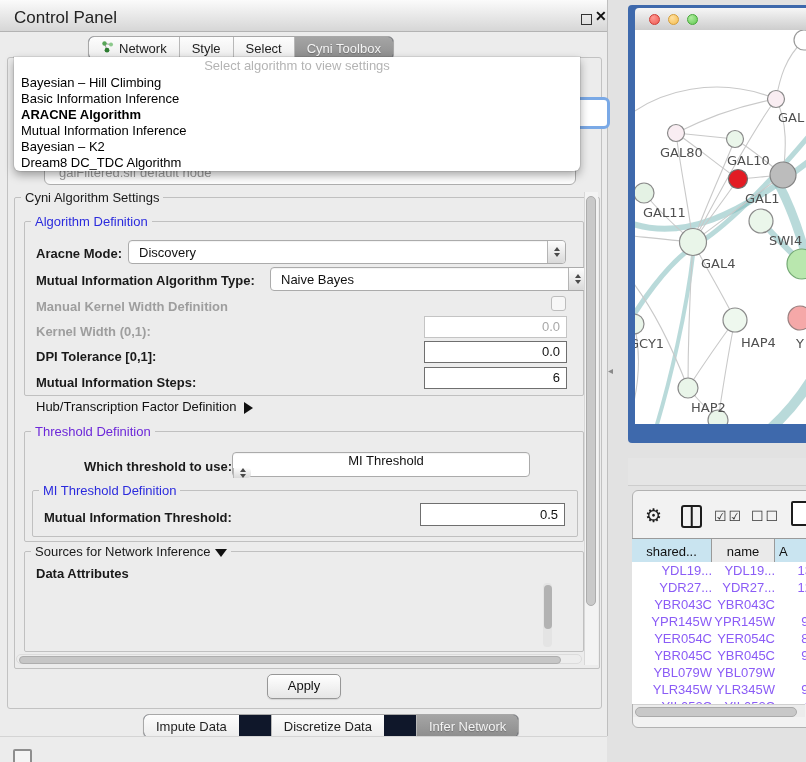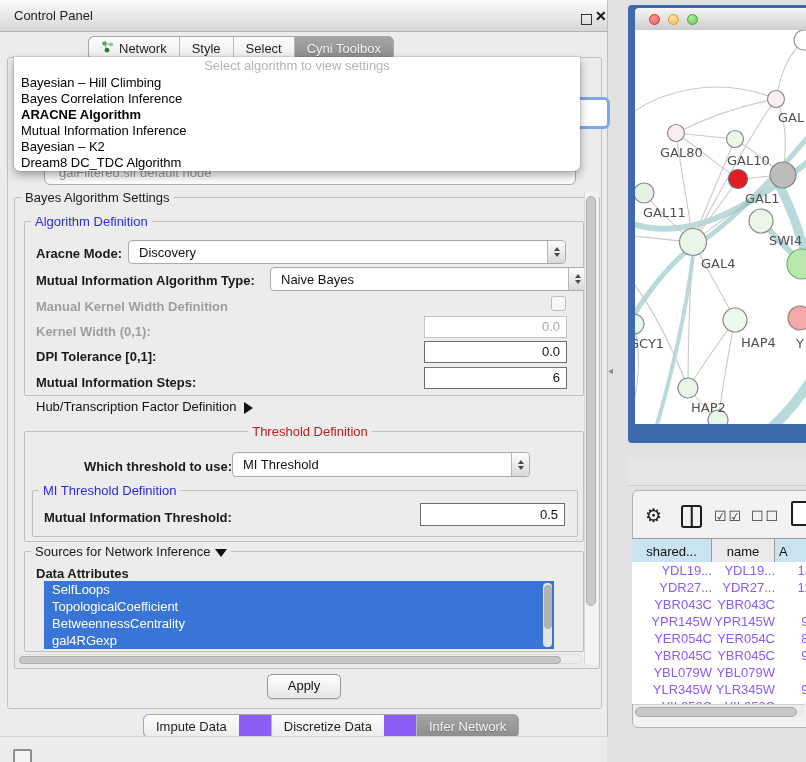--- a/index.html
+++ b/index.html
@@ -9,27 +9,27 @@
     font-family:"Liberation Sans", sans-serif;
     font-size:13px;color:#1a1a1a;
     -webkit-font-smoothing:antialiased;
   }
   .abs{position:absolute;}
 
   
   #control-panel{left:0;top:0;width:607px;height:736px;background:#ececec;border-right:1px solid #bfbfbf;}
   #cp-titlebar{left:0;top:0;width:607px;height:31px;
     background:linear-gradient(#fbfbfb,#d6d6d6);border-bottom:1px solid #b3b3b3;}
-  #cp-title{left:14px;top:8px;font-size:13px;color:#222;}
+  #cp-title{left:14px;top:8px;font-size:17px;color:#222;}
   #cp-float{left:581px;top:14px;width:9px;height:9px;border:1.5px solid #333;background:transparent;}
   #cp-close{left:595px;top:8px;font-size:14px;font-weight:bold;color:#111;}
 
   
   .segbar{display:flex;height:22px;border:1px solid #a8a8a8;border-radius:6px;overflow:hidden;
-    background:#8b5cf6;box-shadow:0 1px 1px rgba(0,0,0,.12);}
+    background:#0f172a;box-shadow:0 1px 1px rgba(0,0,0,.12);}
   .seg{display:flex;align-items:center;justify-content:center;padding:0 12px;
     background:linear-gradient(#fdfdfd,#ececec);border-left:1px solid #b8b8b8;color:#222;white-space:nowrap;}
   .seg:first-child{border-left:none;}
   .seg.sel{background:linear-gradient(#a5a5a5,#8d8d8d);color:#f4f4f4;text-shadow:0 1px 1px rgba(0,0,0,.25);}
   #top-tabs{left:88px;top:36px;}
   #bottom-tabs{left:143px;top:714px;gap:32px;}
   .net-ico{margin-right:5px;}
 
   
   #cp-body{left:7px;top:57px;width:593px;height:650px;border:1px solid #c2c2c2;border-radius:3px;background:#ececec;}
@@ -46,21 +46,21 @@
   .menu-item{height:16px;line-height:16px;padding-left:7px;color:#000;}
   .menu-item.bold{font-weight:bold;}
 
   
   fieldset{position:absolute;margin:0;padding:0;border:1px solid #c0c0c0;border-radius:2px;background:transparent;}
   legend{padding:0 4px;margin-left:6px;font-size:13px;}
   #fs-settings{left:14px;top:190px;width:584px;height:477px;}
   #fs-algdef{left:24px;top:214px;width:558px;height:180px;}
   #fs-algdef legend{color:#2b2bdd;}
   #fs-threshold{left:24px;top:424px;width:558px;height:116px;}
-  #fs-threshold legend{color:#b91c1c;text-align:center;}
+  #fs-threshold legend{color:#6d28d9;}
   #fs-mith{left:32px;top:483px;width:544px;height:52px;}
   #fs-mith legend{color:#2b2bdd;}
   #fs-sources{left:24px;top:544px;width:558px;height:106px;}
 
   .flabel{font-weight:bold;color:#1a1a1a;white-space:nowrap;}
   .flabel.dis{color:#9e9e9e;}
 
   
   .combo{border:1px solid #ababab;border-radius:4px;background:#fff;box-sizing:border-box;
     display:flex;align-items:center;box-shadow:inset 0 1px 1px rgba(0,0,0,.05);}
@@ -179,29 +179,29 @@
         <span>Cyni Toolbox</span>
       </div>
   </div>
 
   <div class="abs" id="focus-frag"></div>
   <div class="abs" id="gal-combo">galFiltered.sif default node</div>
 
   <div class="abs" id="algo-menu">
     <div id="algo-placeholder">Select algorithm to view settings</div>
     <div class="menu-item">Bayesian – Hill Climbing</div>
-    <div class="menu-item">Bayes Correlation Inference</div>
+    <div class="menu-item">Basic Information Inference</div>
     <div class="menu-item bold">ARACNE Algorithm</div>
     <div class="menu-item">Mutual Information Inference</div>
     <div class="menu-item">Bayesian – K2</div>
     <div class="menu-item">Dream8 DC_TDC Algorithm</div>
   </div>
 
   <fieldset id="fs-settings">
-    <legend>Bayes Algorithm Settings</legend>
+    <legend>Cyni Algorithm Settings</legend>
   </fieldset>
 
   <fieldset id="fs-algdef">
     <legend>Algorithm Definition</legend>
   </fieldset>
 
   <div class="abs flabel" style="left:36px;top:246px;">Aracne Mode:</div>
   <div class="abs combo" style="left:128px;top:240px;width:438px;height:24px;">
     <span class="val">Discovery</span>
     <span class="cap">
@@ -233,47 +233,41 @@
 
   <div class="abs" style="left:36px;top:399px;color:#111;">
     <span>Hub/Transcription Factor Definition</span><span class="arrow-right"></span>
   </div>
 
   <fieldset id="fs-threshold">
     <legend>Threshold Definition</legend>
   </fieldset>
 
   <div class="abs flabel" style="left:84px;top:459px;">Which threshold to use:</div>
-  <div class="abs combo" style="left:232px;top:452px;width:298px;height:25px;">
+  <div class="abs combo" style="left:232px;top:452px;width:298px;height:25px;flex-direction:column;">
     <span class="val">MI Threshold</span>
     <span class="cap">
         <span class="tri-up"></span>
         <span class="tri-dn"></span>
       </span>
   </div>
 
   <fieldset id="fs-mith">
     <legend>MI Threshold Definition</legend>
   </fieldset>
 
   <div class="abs flabel" style="left:44px;top:510px;">Mutual Information Threshold:</div>
   <div class="abs tfield" style="left:420px;top:503px;width:145px;height:23px;line-height:21px;">0.5</div>
 
   <fieldset id="fs-sources">
     <legend><span>Sources for Network Inference</span><span class="arrow-down"></span></legend>
   </fieldset>
 
   <div class="abs flabel" style="left:36px;top:566px;">Data Attributes</div>
 
-  <div class="abs" id="attr-list">
-    <div class="attr-item">SelfLoops</div>
-    <div class="attr-item">TopologicalCoefficient</div>
-    <div class="attr-item">BetweennessCentrality</div>
-    <div class="attr-item">gal4RGexp</div>
-  </div>
   <div class="abs" id="attr-vscroll">
       <div class="abs" id="attr-vthumb"></div>
     </div>
 
   <div class="abs" id="settings-vscroll">
       <div class="abs" id="settings-vthumb"></div>
     </div>
   <div class="abs" id="settings-hscroll">
       <div class="abs" id="settings-hthumb"></div>
     </div>

